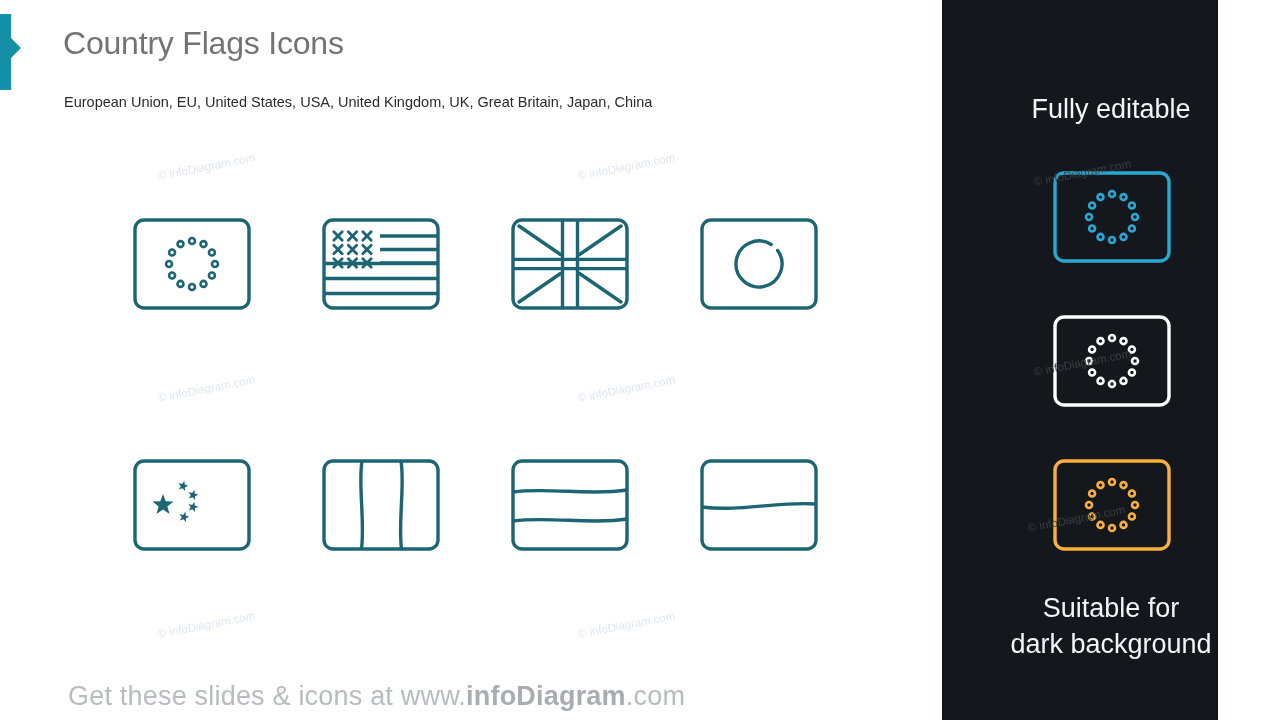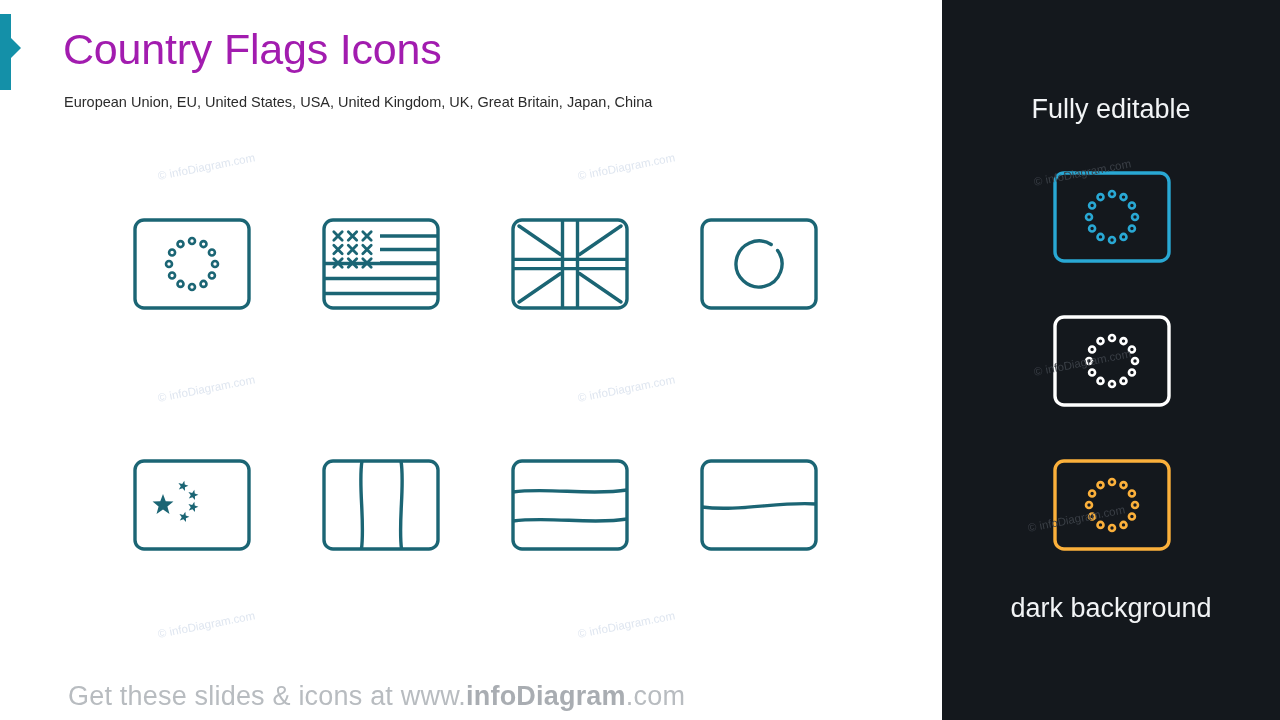--- a/index.html
+++ b/index.html
@@ -22,21 +22,21 @@
     position:absolute;left:11px;top:38px;
     width:0;height:0;
     border-top:10px solid transparent;
     border-bottom:10px solid transparent;
     border-left:10px solid #1490a8;
   }
 
   
   .title{
     position:absolute;left:63px;top:26px;
-    font-size:43px;font-weight:400;color:#a21caf;
+    font-size:32px;font-weight:400;color:#737373;
     letter-spacing:-0.2px;line-height:1.1;
     white-space:nowrap;
     text-align:center;
   }
   .subtitle{
     position:absolute;left:64px;top:94px;
     font-size:14.5px;font-weight:400;color:#2b2b2b;
     white-space:nowrap;
   }
 
@@ -64,21 +64,21 @@
     position:absolute;left:68px;top:681px;
     font-size:27px;color:#b8bcc0;
     white-space:nowrap;
     letter-spacing:0.2px;
   }
   .footer b{color:#a9adb2;font-weight:700;}
 
   
   .panel{
     position:absolute;left:942px;top:0;
-    width:338px;height:720px;
+    width:276px;height:720px;
     background:#14181d;
   }
   .panel-title{
     position:absolute;left:0;top:94px;width:338px;
     text-align:center;font-size:27px;color:#f2f4f6;font-weight:400;
   }
   .panel-footer{
     position:absolute;left:0;top:590px;width:338px;
     text-align:center;font-size:27px;color:#f2f4f6;font-weight:400;
     line-height:1.35;
@@ -185,20 +185,21 @@
           <path d="M2 48 C38 53 82 42 116 45" fill="none" stroke="#1b6574" stroke-width="3.4"></path>
         </svg>
       </div>
     </div>
 
   <div class="footer"><span>Get these slides &amp; icons at www.</span><b>infoDiagram</b><span>.com</span></div>
 
   <div class="panel">
     <div class="panel-title">Fully editable</div>
     <div class="panel-footer">
+      <div>Suitable for</div>
       <div>dark background</div>
     </div>
   <div class="panel-icon" style="left: 111px; top: 171px;">
         <svg viewBox="0 0 118 92">
           <rect x="2" y="2" width="114" height="88" rx="9" ry="9" fill="none" stroke="#29a8d4" stroke-width="3.4"></rect>
           <circle cx="59.00" cy="23.00" r="3" fill="none" stroke="#29a8d4" stroke-width="2.6"></circle>
           <circle cx="70.50" cy="26.08" r="3" fill="none" stroke="#29a8d4" stroke-width="2.6"></circle>
           <circle cx="78.92" cy="34.50" r="3" fill="none" stroke="#29a8d4" stroke-width="2.6"></circle>
           <circle cx="82.00" cy="46.00" r="3" fill="none" stroke="#29a8d4" stroke-width="2.6"></circle>
           <circle cx="78.92" cy="57.50" r="3" fill="none" stroke="#29a8d4" stroke-width="2.6"></circle>

